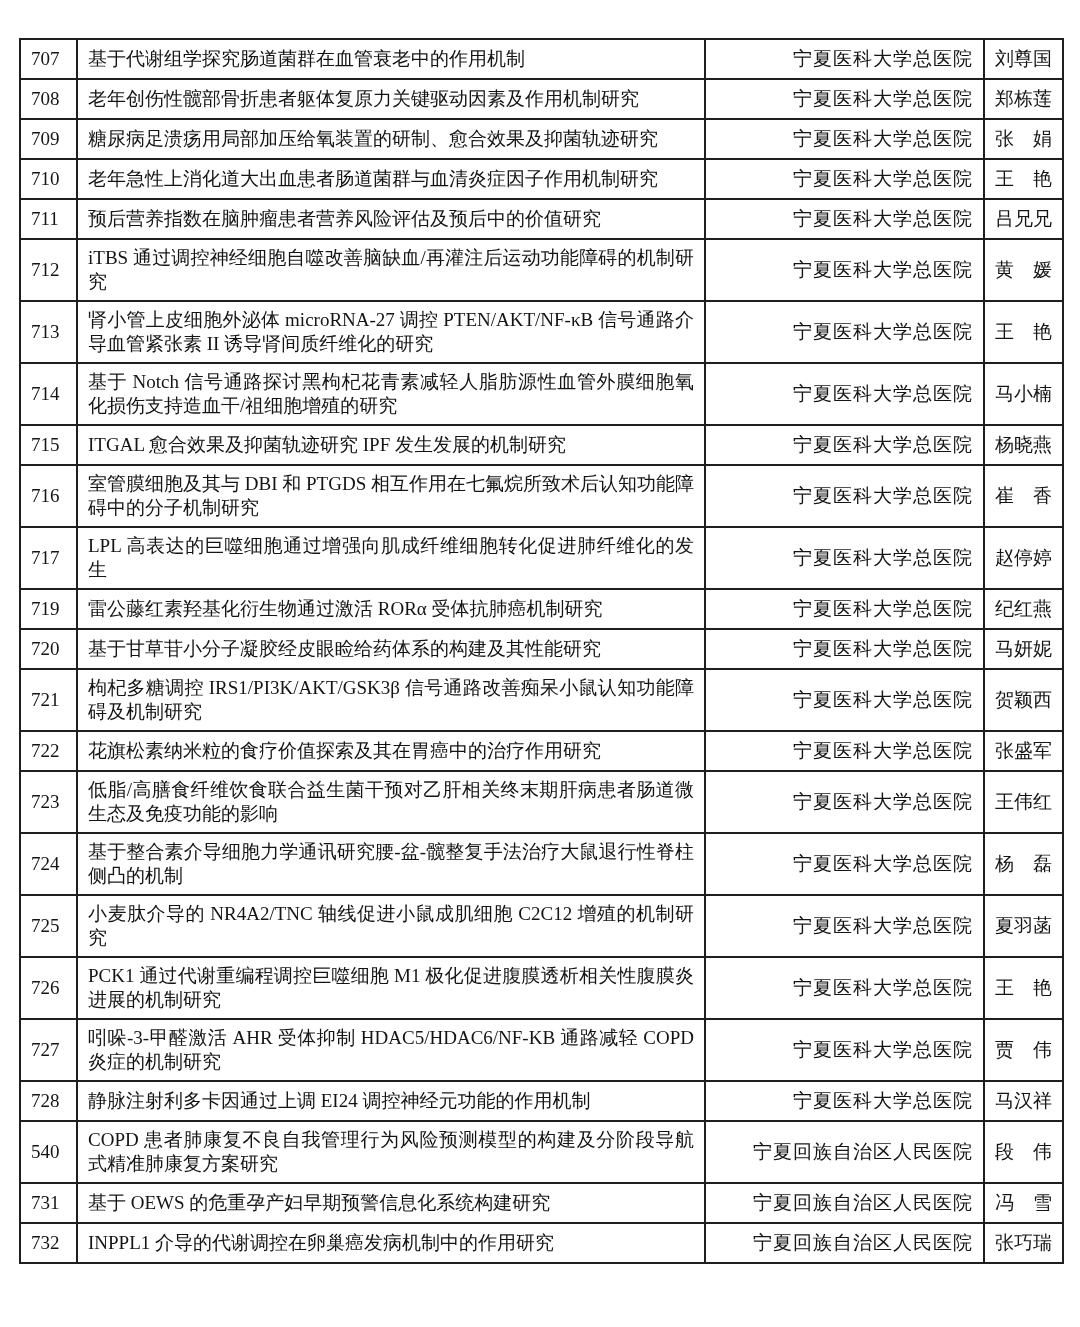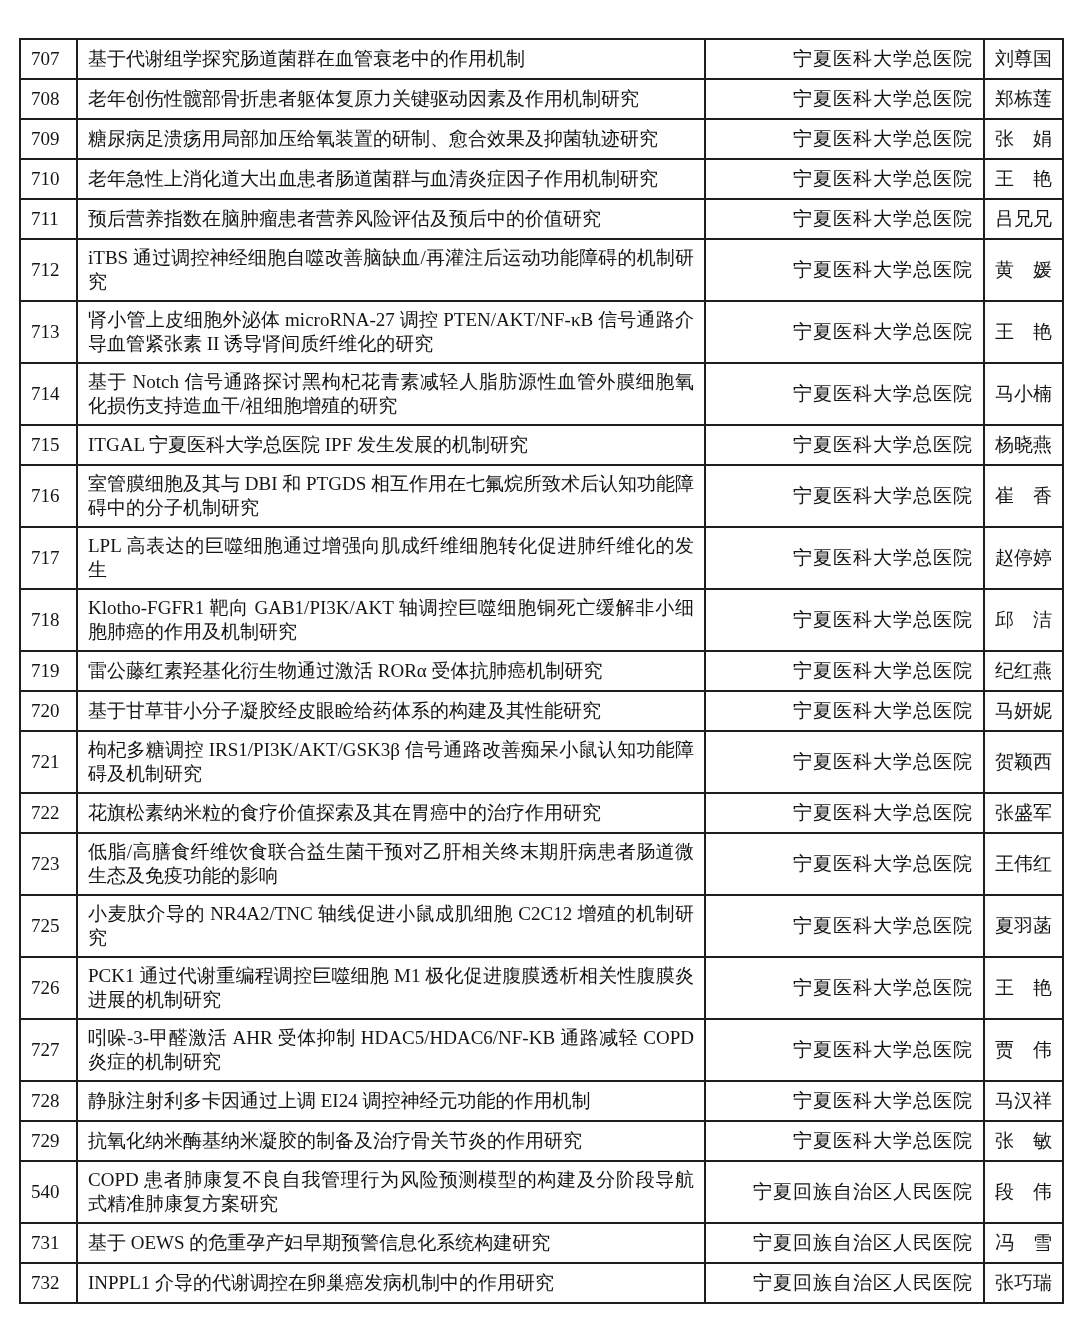--- a/index.html
+++ b/index.html
@@ -107,43 +107,37 @@
     <td class="cell-name">王　艳</td>
   </tr>
         <tr>
     <td class="cell-no">714</td>
     <td class="cell-title">基于 Notch 信号通路探讨黑枸杞花青素减轻人脂肪源性血管外膜细胞氧化损伤支持造血干/祖细胞增殖的研究</td>
     <td class="cell-inst">宁夏医科大学总医院</td>
     <td class="cell-name">马小楠</td>
   </tr>
         <tr>
     <td class="cell-no">715</td>
-    <td class="cell-title">ITGAL 宁夏医科大学总医院 IPF 发生发展的机制研究</td>
+    <td class="cell-title">ITGAL 愈合效果及抑菌轨迹研究 IPF 发生发展的机制研究</td>
     <td class="cell-inst">宁夏医科大学总医院</td>
     <td class="cell-name">杨晓燕</td>
   </tr>
         <tr>
     <td class="cell-no">716</td>
     <td class="cell-title">室管膜细胞及其与 DBI 和 PTGDS 相互作用在七氟烷所致术后认知功能障碍中的分子机制研究</td>
     <td class="cell-inst">宁夏医科大学总医院</td>
     <td class="cell-name">崔　香</td>
   </tr>
         <tr>
     <td class="cell-no">717</td>
     <td class="cell-title">LPL 高表达的巨噬细胞通过增强向肌成纤维细胞转化促进肺纤维化的发生</td>
     <td class="cell-inst">宁夏医科大学总医院</td>
     <td class="cell-name">赵停婷</td>
   </tr>
         <tr>
-    <td class="cell-no">718</td>
-    <td class="cell-title">Klotho-FGFR1 靶向 GAB1/PI3K/AKT 轴调控巨噬细胞铜死亡缓解非小细胞肺癌的作用及机制研究</td>
-    <td class="cell-inst">宁夏医科大学总医院</td>
-    <td class="cell-name">邱　洁</td>
-  </tr>
-        <tr>
     <td class="cell-no">719</td>
     <td class="cell-title">雷公藤红素羟基化衍生物通过激活 RORα 受体抗肺癌机制研究</td>
     <td class="cell-inst">宁夏医科大学总医院</td>
     <td class="cell-name">纪红燕</td>
   </tr>
         <tr>
     <td class="cell-no">720</td>
     <td class="cell-title">基于甘草苷小分子凝胶经皮眼睑给药体系的构建及其性能研究</td>
     <td class="cell-inst">宁夏医科大学总医院</td>
     <td class="cell-name">马妍妮</td>
@@ -160,20 +154,26 @@
     <td class="cell-inst">宁夏医科大学总医院</td>
     <td class="cell-name">张盛军</td>
   </tr>
         <tr>
     <td class="cell-no">723</td>
     <td class="cell-title">低脂/高膳食纤维饮食联合益生菌干预对乙肝相关终末期肝病患者肠道微生态及免疫功能的影响</td>
     <td class="cell-inst">宁夏医科大学总医院</td>
     <td class="cell-name">王伟红</td>
   </tr>
         <tr>
+    <td class="cell-no">724</td>
+    <td class="cell-title">基于整合素介导细胞力学通讯研究腰-盆-髋整复手法治疗大鼠退行性脊柱侧凸的机制</td>
+    <td class="cell-inst">宁夏医科大学总医院</td>
+    <td class="cell-name">杨　磊</td>
+  </tr>
+        <tr>
     <td class="cell-no">725</td>
     <td class="cell-title">小麦肽介导的 NR4A2/TNC 轴线促进小鼠成肌细胞 C2C12 增殖的机制研究</td>
     <td class="cell-inst">宁夏医科大学总医院</td>
     <td class="cell-name">夏羽菡</td>
   </tr>
         <tr>
     <td class="cell-no">726</td>
     <td class="cell-title">PCK1 通过代谢重编程调控巨噬细胞 M1 极化促进腹膜透析相关性腹膜炎进展的机制研究</td>
     <td class="cell-inst">宁夏医科大学总医院</td>
     <td class="cell-name">王　艳</td>
@@ -182,26 +182,20 @@
     <td class="cell-no">727</td>
     <td class="cell-title">吲哚-3-甲醛激活 AHR 受体抑制 HDAC5/HDAC6/NF-KB 通路减轻 COPD 炎症的机制研究</td>
     <td class="cell-inst">宁夏医科大学总医院</td>
     <td class="cell-name">贾　伟</td>
   </tr>
         <tr>
     <td class="cell-no">728</td>
     <td class="cell-title">静脉注射利多卡因通过上调 EI24 调控神经元功能的作用机制</td>
     <td class="cell-inst">宁夏医科大学总医院</td>
     <td class="cell-name">马汉祥</td>
-  </tr>
-        <tr>
-    <td class="cell-no">729</td>
-    <td class="cell-title">抗氧化纳米酶基纳米凝胶的制备及治疗骨关节炎的作用研究</td>
-    <td class="cell-inst">宁夏医科大学总医院</td>
-    <td class="cell-name">张　敏</td>
   </tr>
         <tr>
     <td class="cell-no">540</td>
     <td class="cell-title">COPD 患者肺康复不良自我管理行为风险预测模型的构建及分阶段导航式精准肺康复方案研究</td>
     <td class="cell-inst">宁夏回族自治区人民医院</td>
     <td class="cell-name">段　伟</td>
   </tr>
         <tr>
     <td class="cell-no">731</td>
     <td class="cell-title">基于 OEWS 的危重孕产妇早期预警信息化系统构建研究</td>

